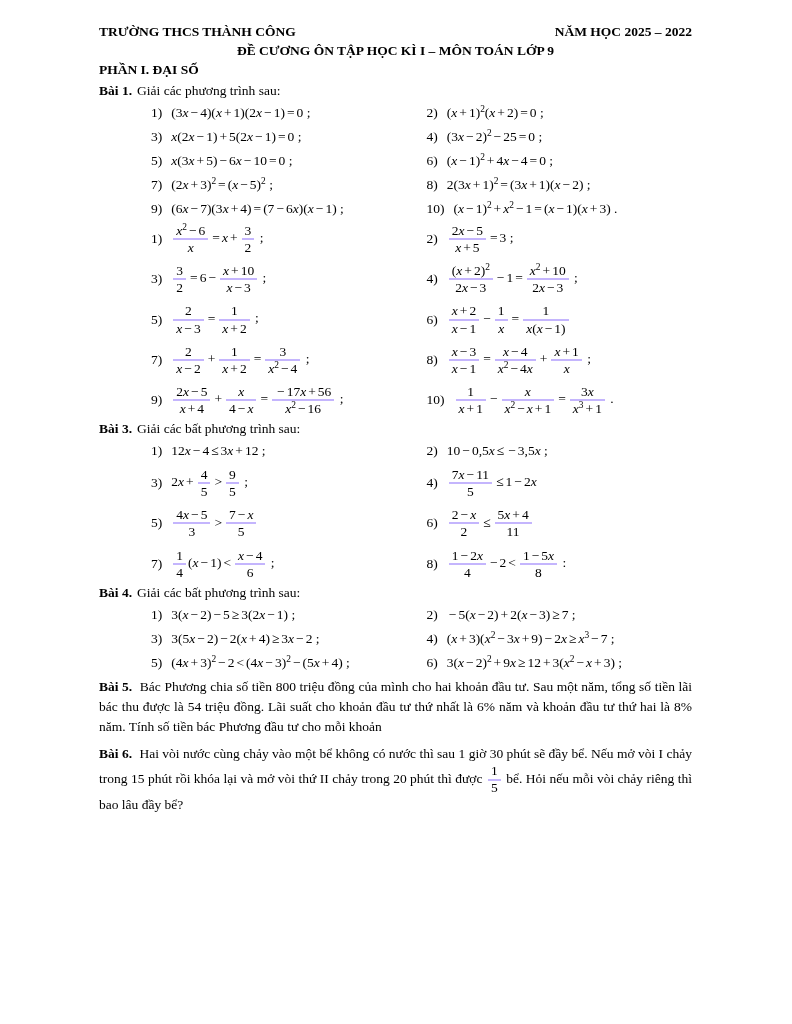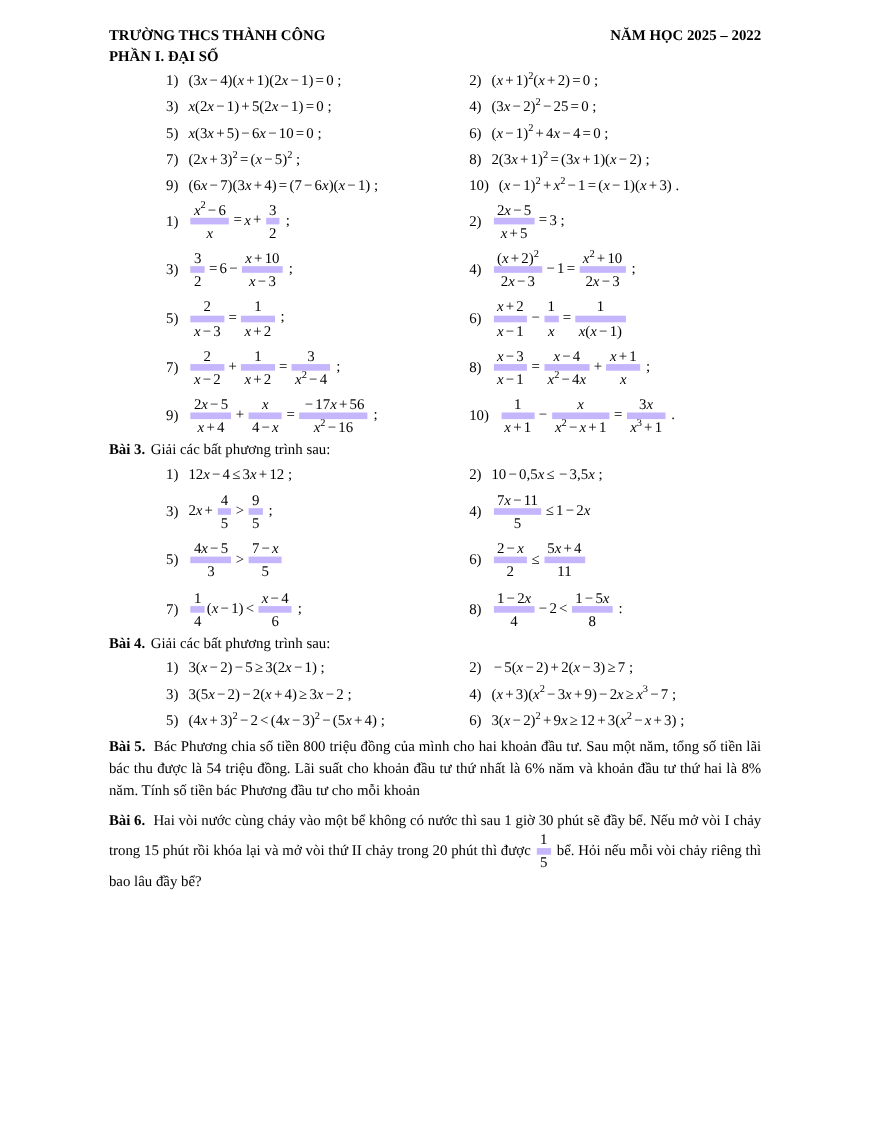--- a/index.html
+++ b/index.html
@@ -23,43 +23,45 @@
     display:grid; grid-template-columns:1fr 1fr;
     margin-left:52px; margin-top:6px; margin-bottom:4px;
     row-gap:8px; column-gap:10px; align-items:center;
   }
   .eq-cell { display:flex; align-items:center; gap:9px; }
   .eq-no { white-space:nowrap; }
   .eq-math { white-space:nowrap; }
   .eq-math i { font-style:italic; }
 
   .frac { display:inline-block; vertical-align:middle; text-align:center; line-height:1.12; margin:0 2px; }
-  .frac .num { display:block; border-bottom:6px solid #c4b5fd; padding:0 3px; }
+  .frac .num { display:block; border-bottom:2px solid #c4b5fd; padding:0 3px; }
   .frac .den { display:block; padding:0 3px; }
 
   sup { font-size:0.7em; line-height:0; }
   .op { margin:0 2px; }
 
   .word { text-align:justify; margin-top:6px; line-height:1.5; }
   .word b { margin-right:4px; }
   .word .frac { line-height:1.1; }
 </style>
 </head>
 <body>
 
 <div class="page">
 
   <div class="hdr-row">
     <span>TRƯỜNG THCS THÀNH CÔNG</span>
     <span>NĂM HỌC 2025 – 2022</span>
   </div>
+  <div class="hdr-title">ĐỀ CƯƠNG ÔN TẬP HỌC KÌ I – MÔN TOÁN LỚP 9</div>
   <div class="hdr-section">PHẦN I. ĐẠI SỐ</div>
 
   <div>
       <section>
+        <div class="problem-head"><b>Bài 1.</b><span>Giải các phương trình sau:</span></div>
         <div class="eq-grid">
           <div class="eq-cell">
             <span class="eq-no">1)</span>
             <span class="eq-math">(3<i>x</i><span class="op">−</span>4)(<i>x</i><span class="op">+</span>1)(2<i>x</i><span class="op">−</span>1)<span class="op">=</span>0 ;</span>
           </div>
           <div class="eq-cell">
             <span class="eq-no">2)</span>
             <span class="eq-math">(<i>x</i><span class="op">+</span>1)<sup>2</sup>(<i>x</i><span class="op">+</span>2)<span class="op">=</span>0 ;</span>
           </div>
           <div class="eq-cell">

